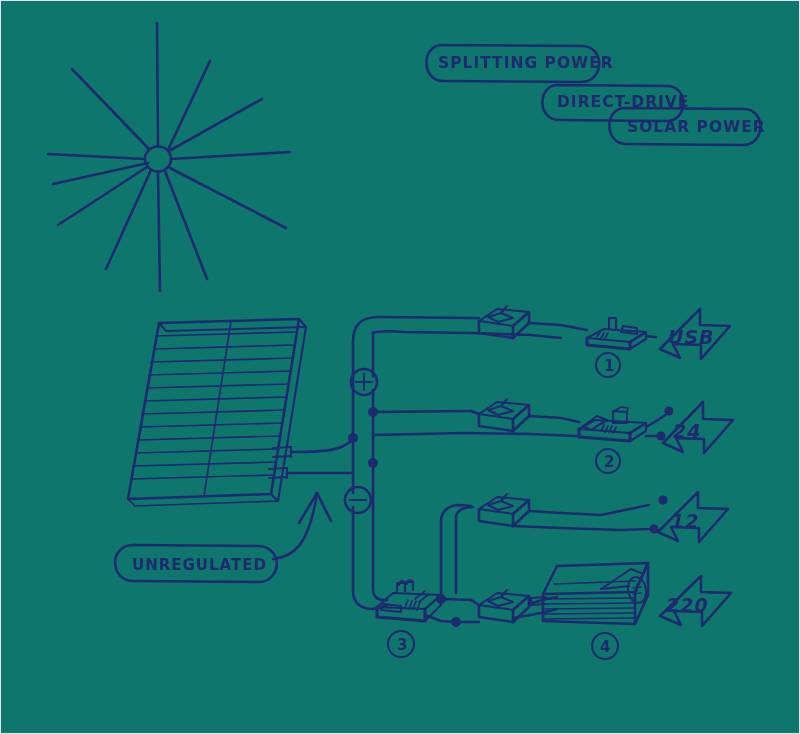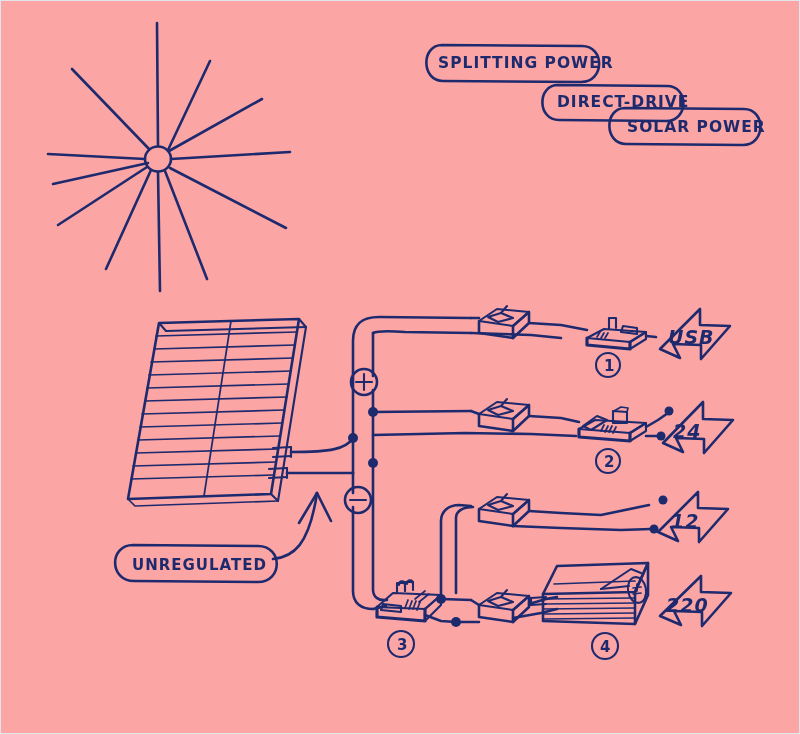--- a/index.html
+++ b/index.html
@@ -8,21 +8,21 @@
     padding: 0;
     background: #eef0f7;
   }
   body {
     font-family: "DejaVu Sans", sans-serif;
   }
   #canvas-wrap {
     position: relative;
     width: 800px;
     height: 734px;
-    background: #fca5a5;
+    background: #0f766e;
     border: 1px solid #e2e5ee;
     box-sizing: border-box;
     overflow: hidden;
   }
   svg#diagram {
     display: block;
     width: 800px;
     height: 734px;
   }
   .ink {

